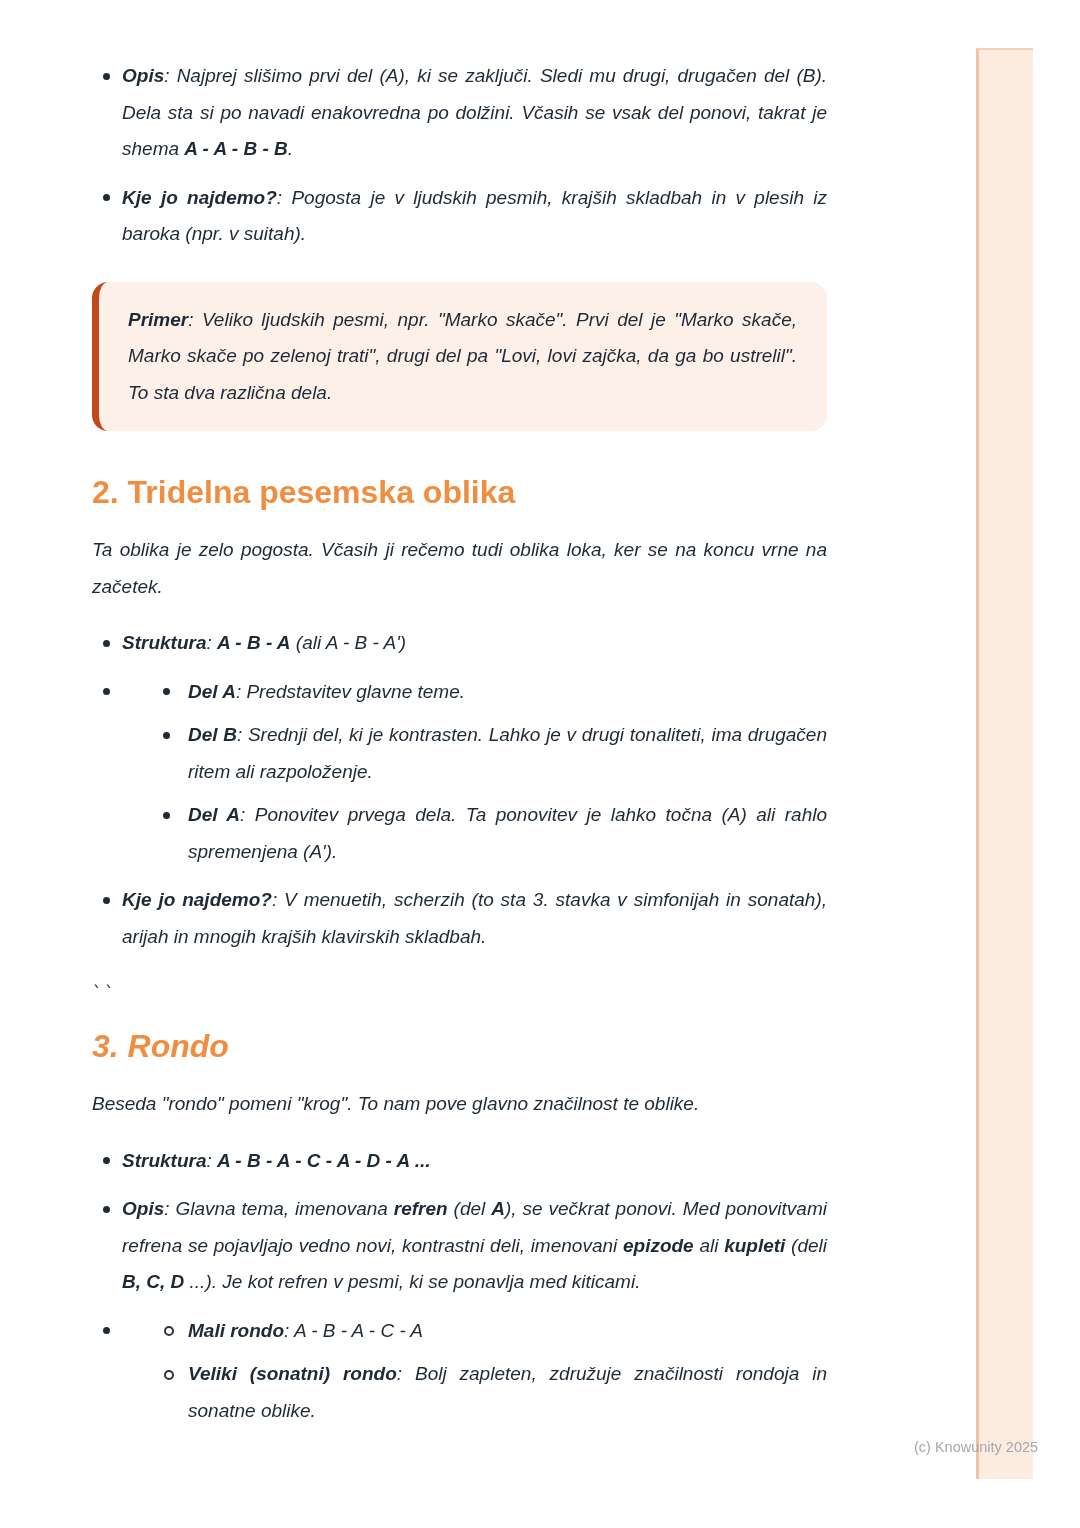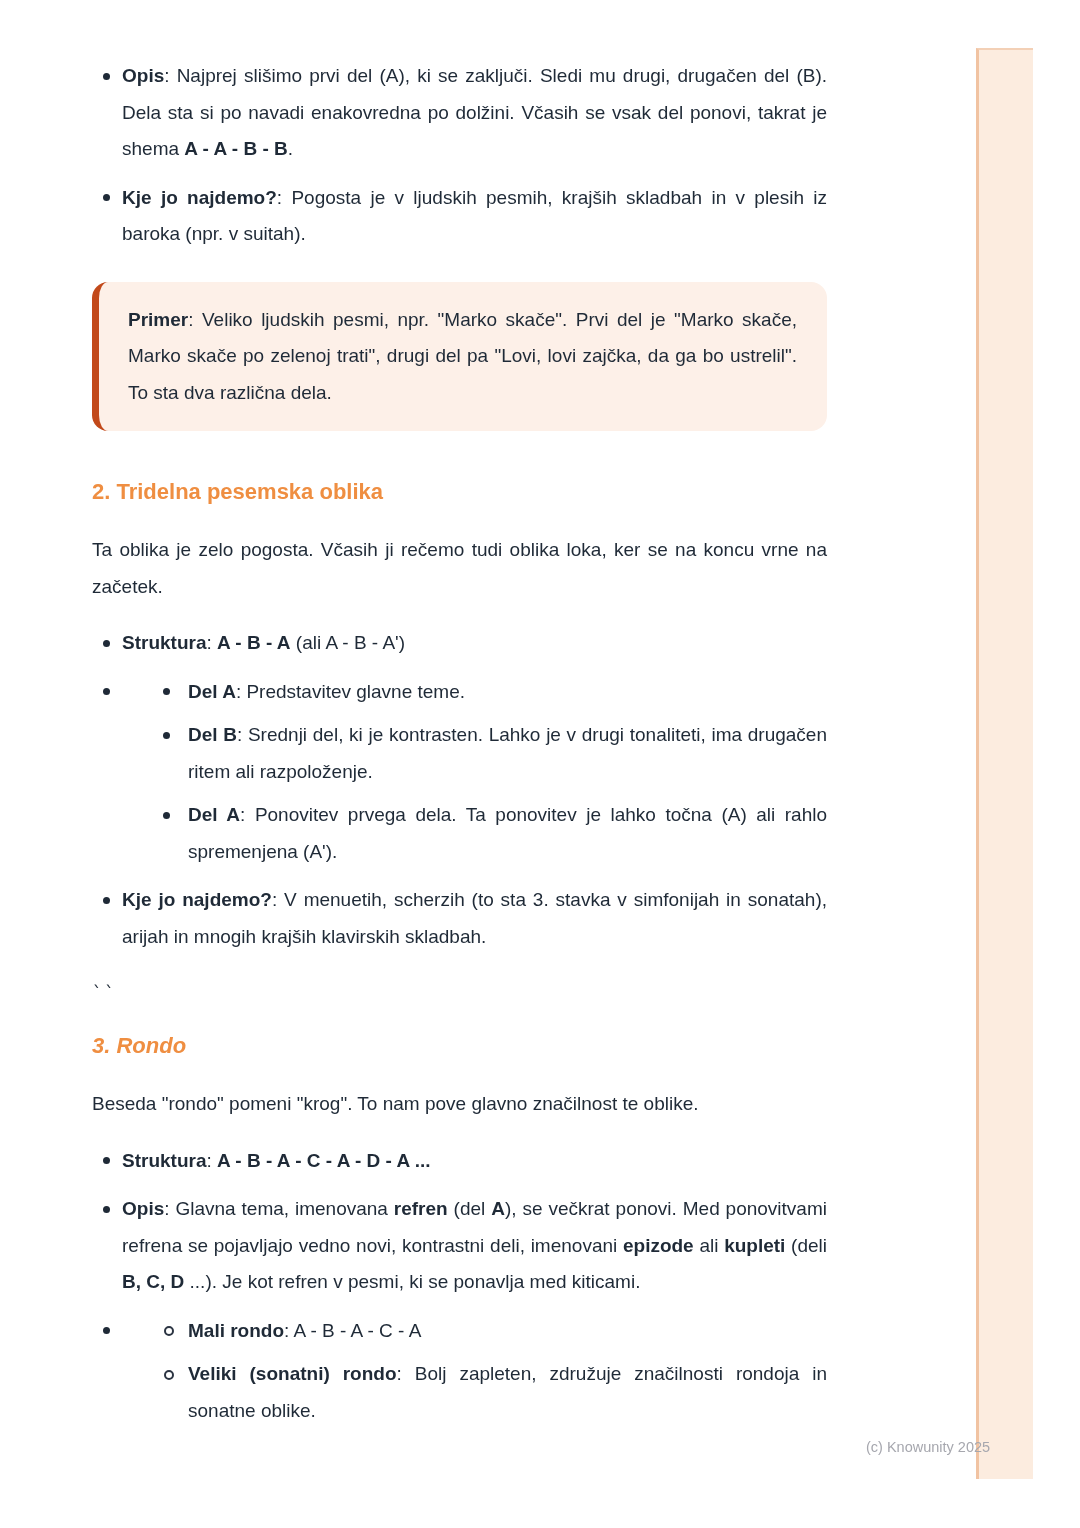--- a/index.html
+++ b/index.html
@@ -32,21 +32,21 @@
   }
   .content {
     position: absolute;
     left: 92px; top: 58px;
     width: 735px;
     z-index: 1;
     font-size: 19px;
     line-height: 36.5px;
   }
   p { margin: 0; }
-  .jt { text-align: justify; }
+  .jt { text-align: justify; font-style: italic; }
   .b { font-weight: 700; }
   ul { list-style: none; margin: 0; padding: 0; }
   .l1 > li { position: relative; padding-left: 30px; margin-bottom: 12px; }
   .l1 > li:last-child { margin-bottom: 0; }
   .l1 > li::before {
     content: ""; position: absolute; left: 11px; top: 14.5px;
     width: 7px; height: 7px; border-radius: 50%;
     background: var(--text);
   }
   .l2 { margin-left: 31px; margin-top: 5px; }
@@ -63,37 +63,37 @@
   }
   .callout {
     margin-top: 29px;
     background: var(--callout_bg);
     border-left: 7px solid var(--callout_border);
     border-radius: 16px;
     padding: 20px 30px 20px 29px;
   }
   h2 {
     margin: 46px 0 25px 0;
-    font-size: 22px;
+    font-size: 32px;
     line-height: 30px;
     font-weight: 700;
     color: var(--accent);
   }
   .intro { margin-bottom: 20px; }
   .code-marks {
     margin: 26px 0 0 0;
     font-family: "DejaVu Sans Mono", monospace;
     font-size: 17px;
     line-height: 24px;
     letter-spacing: 2px;
   }
   .h2-rondo { margin-top: 26px; font-style: italic; }
   .watermark {
     position: absolute;
-    left: 866px; top: 1437px;
+    left: 914px; top: 1437px;
     font-size: 14.5px;
     line-height: 20px;
     color: var(--watermark);
     z-index: 2;
     white-space: nowrap;
   }
 </style>
 </head>
 <body>
 

